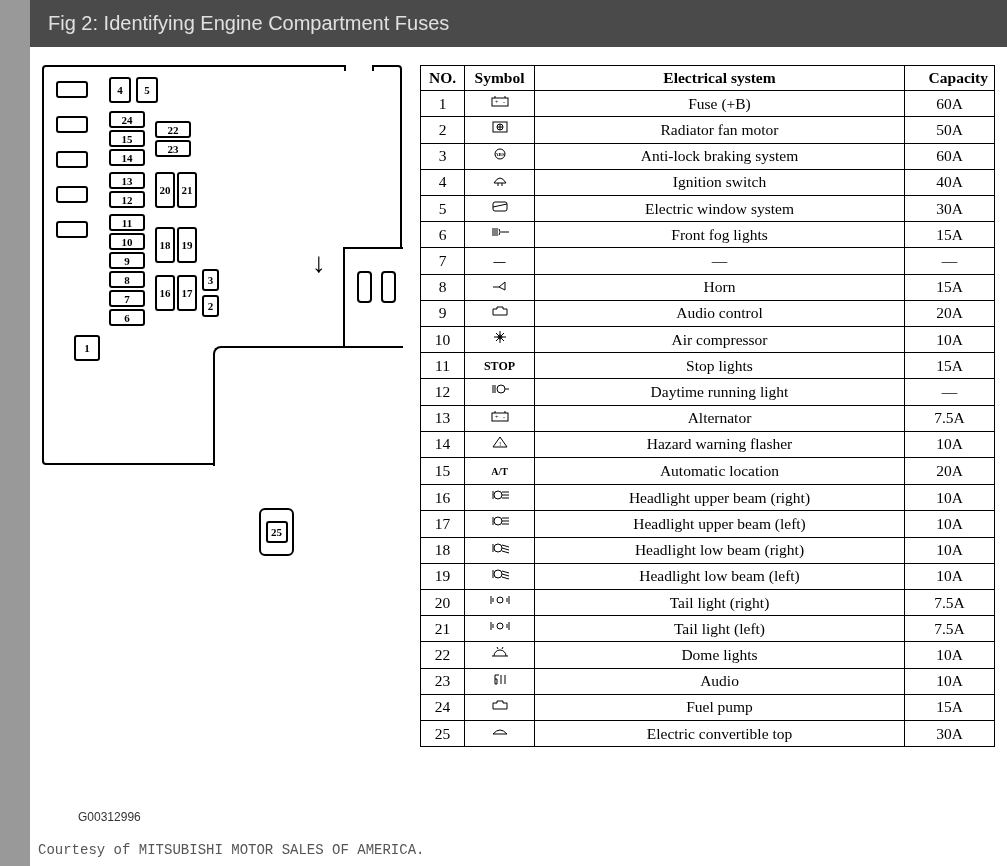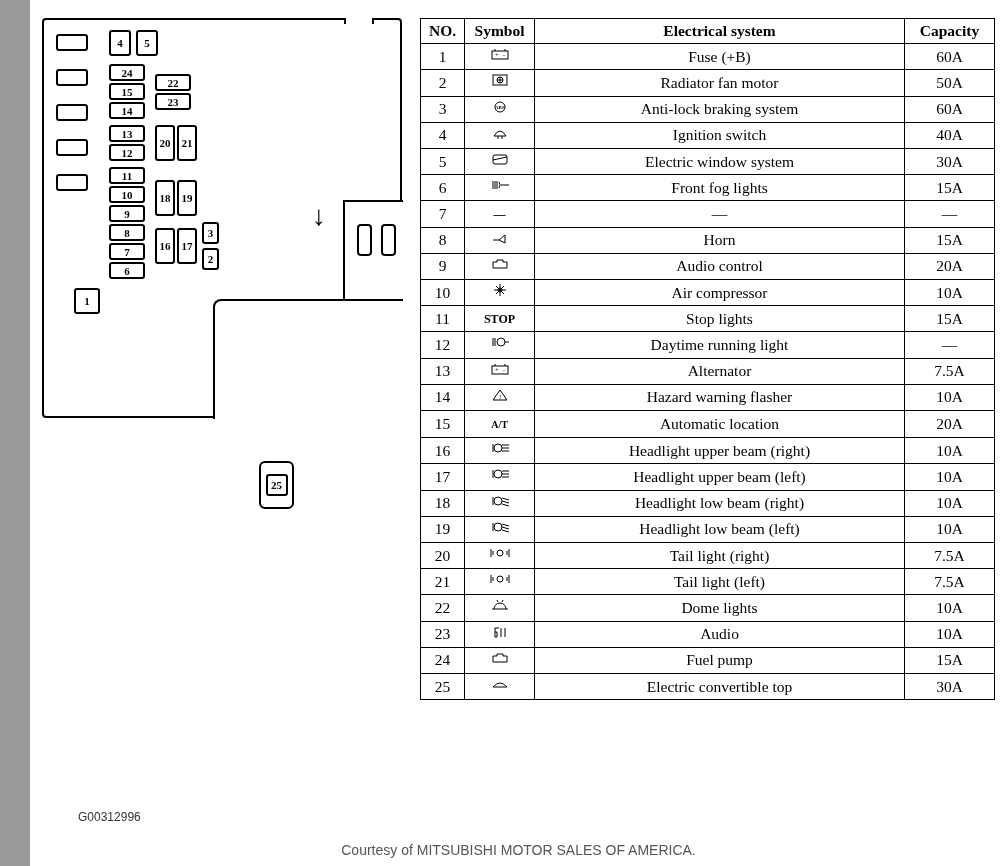--- a/index.html
+++ b/index.html
@@ -126,44 +126,46 @@
   table.fuse th, table.fuse td {
     border: 1.5px solid #000;
     padding: 0 6px;
     text-align: center;
     line-height: 24.2px;
     white-space: nowrap;
   }
   table.fuse th { font-weight: bold; }
   table.fuse .col-no { width: 44px; }
   table.fuse .col-sym { width: 70px; }
-  table.fuse .col-cap { width: 90px; }
+  table.fuse .col-cap { width: 90px; text-align: right; }
   .sym { font-size: 12px; display:inline-block; }
   .code {
     position: absolute;
     left: 48px;
     bottom: 42px;
     font-size: 12px;
     color: #333;
     font-family: Arial, sans-serif;
   }
   .courtesy {
     position: absolute;
     left: 0; right: 0;
     bottom: 8px;
-    text-align: center;
+    text-align: left;
     font-size: 14px;
     color: #555;
-    font-family: Liberation Sans, sans-serif;
+    font-family: Liberation Mono, monospace;
+    padding-left: 8px;
   }
 </style>
 </head>
 <body>
 
 <div class="page">
+  <div class="title-bar">Fig 2: Identifying Engine Compartment Fuses</div>
 
   <div class="content">
     <div class="left-col">
 
       <div style="position:relative;">
         <div class="diagram-box">
           <div class="notch"></div>
           <div class="cut">
             <div class="box empty" style="left:12px; top:22px; width:15px; height:32px; border-radius:4px;"></div>
             <div class="box empty" style="left:36px; top:22px; width:15px; height:32px; border-radius:4px;"></div>

